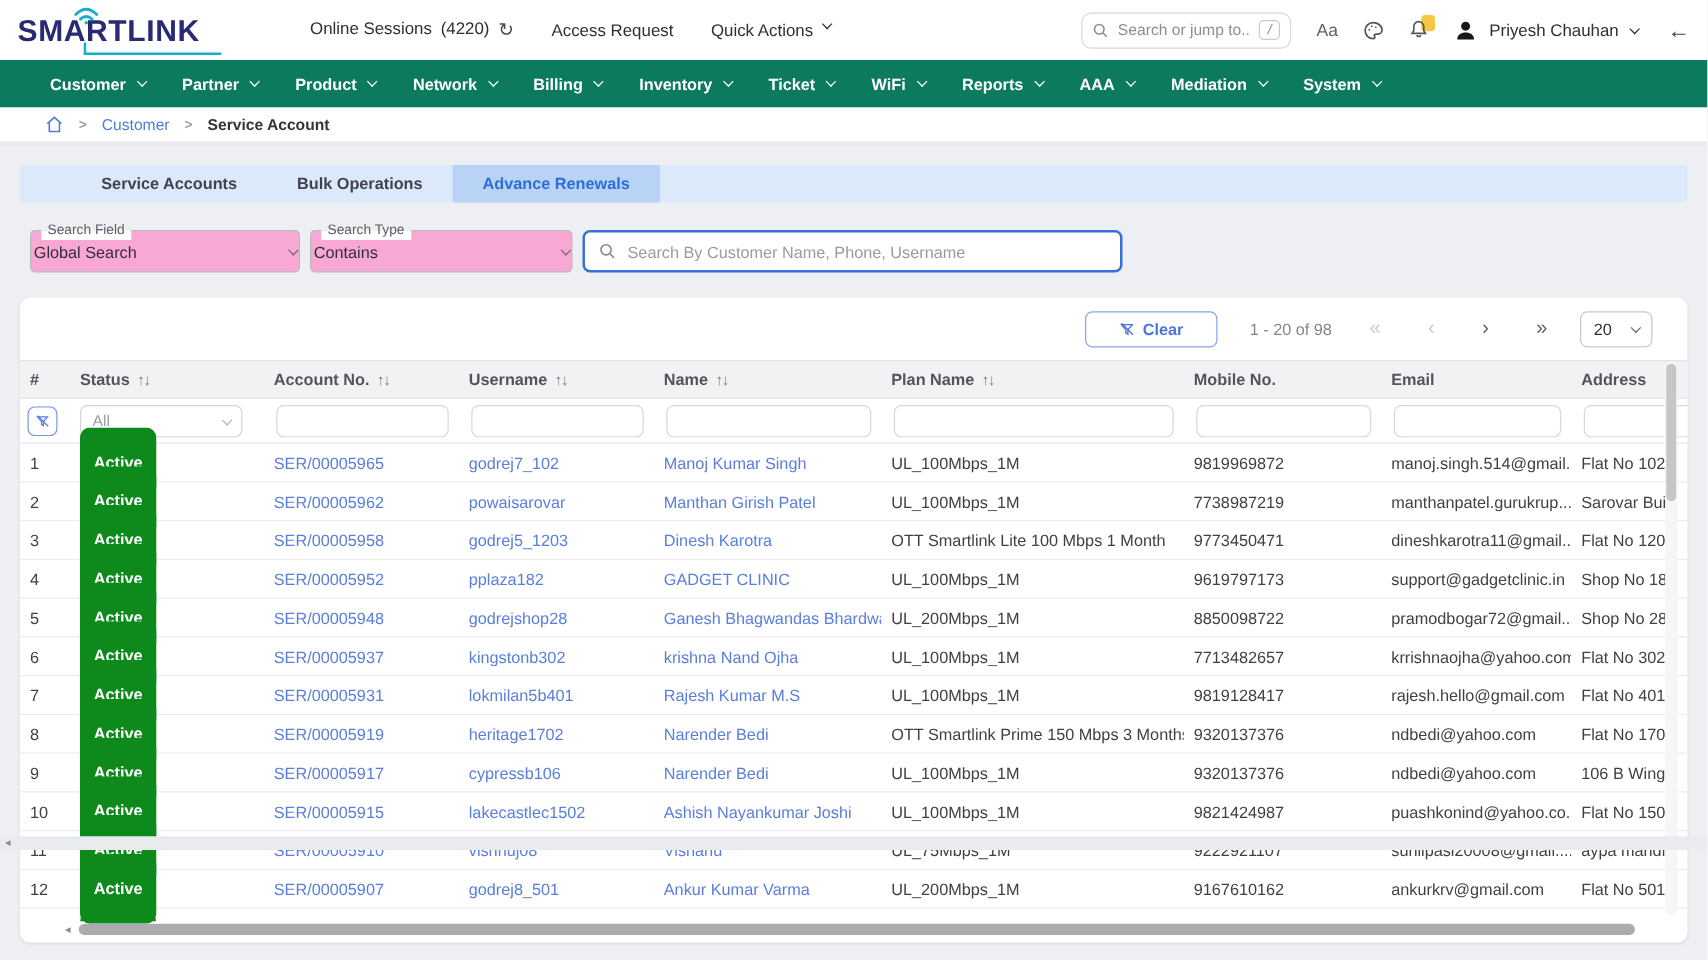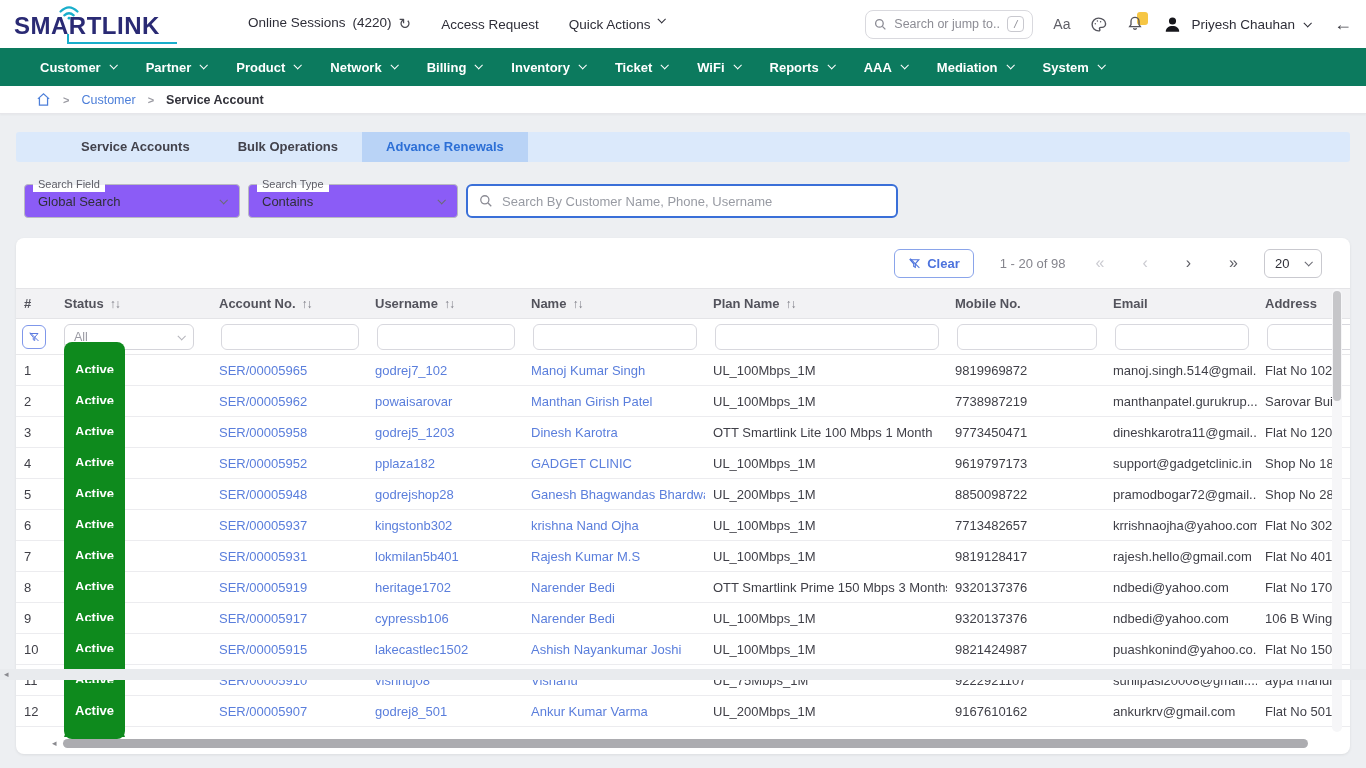--- a/index.html
+++ b/index.html
@@ -43,34 +43,34 @@
   .crumb-link { color:#4d7fd9; cursor:pointer; }
   .crumb-current { color:#33333b; font-weight:700; }
 
   
   .content { padding:0 16px; }
   .tabbar { margin-top:18px; height:30px; background:#dbe9fb; display:flex; border-radius:3px;padding-left:41px; }
   .tab { padding:0 24px; line-height:30px; font-size:13px; font-weight:700; color:#42424c; cursor:pointer; white-space:nowrap; }
   .tab.active { background:#b9d3f6; color:#2c6fd6; }
 
   .filterrow { margin-top:22px; display:flex; align-items:center; }
-  .fl-box { position:relative; height:34px; background:#8b5cf6; border:1px solid #b9bac1; border-radius:4px; display:flex; align-items:center; justify-content:space-between; padding:0 13px; cursor:pointer; }
+  .fl-box { position:relative; height:34px; background:#f9a8d4; border:1px solid #b9bac1; border-radius:4px; display:flex; align-items:center; justify-content:space-between; padding:0 2px; cursor:pointer; }
   .fl-label { position:absolute; top:-8px; left:8px; font-size:11px; color:#5d5d66; padding:0 5px; line-height:15px; background:linear-gradient(to bottom,#edeff2 53%,#ffffff 53%); }
   .fl-value { font-size:13px; color:#2f2f38; }
   .fl-box .chev { color:#6b6b74; margin-left:12px; }
   .box1 { width:216px; margin-left:8px; }
   .box2 { width:210px; margin-left:8px; }
   .search-wide { display:flex; align-items:center; gap:9px; height:34px; width:432px; margin-left:8px; border:2px solid #3a6fd8; border-radius:6px; background:#fff; padding:0 11px; }
   .search-wide input { border:none; outline:none; flex:1; min-width:0; font-size:13px; color:#701a75; font-family:inherit; }
   .search-wide input::placeholder { color:#989ba3; }
 
   
   .card { position:relative; margin-top:20px; height:516px; background:#fff; border-radius:8px; box-shadow:0 1px 3px rgba(0,0,0,.08); overflow:hidden; }
   .toolbar { height:50px; display:flex; align-items:center; justify-content:flex-end; padding-right:28px; gap:26px; }
-  .clear-btn { display:flex; align-items:center; gap:6px; height:29px; padding:0 13px; border:1px solid #8aa4ea; border-radius:6px; background:#fff; color:#4d73dd; font-size:13px; font-weight:600; cursor:pointer; }
+  .clear-btn { display:flex; align-items:center; gap:6px; height:29px; padding:0 26px; border:1px solid #8aa4ea; border-radius:6px; background:#fff; color:#4d73dd; font-size:13px; font-weight:600; cursor:pointer; }
   .pg-range { font-size:13px; color:#85858d; margin-right:4px; }
   .pg-nav { display:flex; align-items:center; gap:38px; font-size:16px; }
   .pg-btn { cursor:pointer; color:#5f5f66; line-height:1; }
   .pg-btn.disabled { color:#cbcbd1; cursor:default; }
   .pagesize { width:58px; height:29px; border:1px solid #c9c9cf; border-radius:6px; display:flex; align-items:center; justify-content:space-between; padding:0 10px; font-size:13px; color:#2f2f38; cursor:pointer; }
   .pagesize .chev { color:#6b6b74; }
 
   .thead { height:31px; background:#f2f2f4; border-top:1px solid #e4e4e7; border-bottom:1px solid #e4e4e7; display:flex; align-items:center; }
   .hcell { font-size:13px; font-weight:700; color:#53535c; display:flex; align-items:center; gap:6px; }
   .sort { font-size:12px; color:#7c7c85; letter-spacing:-1px; cursor:pointer; font-weight:400; }

